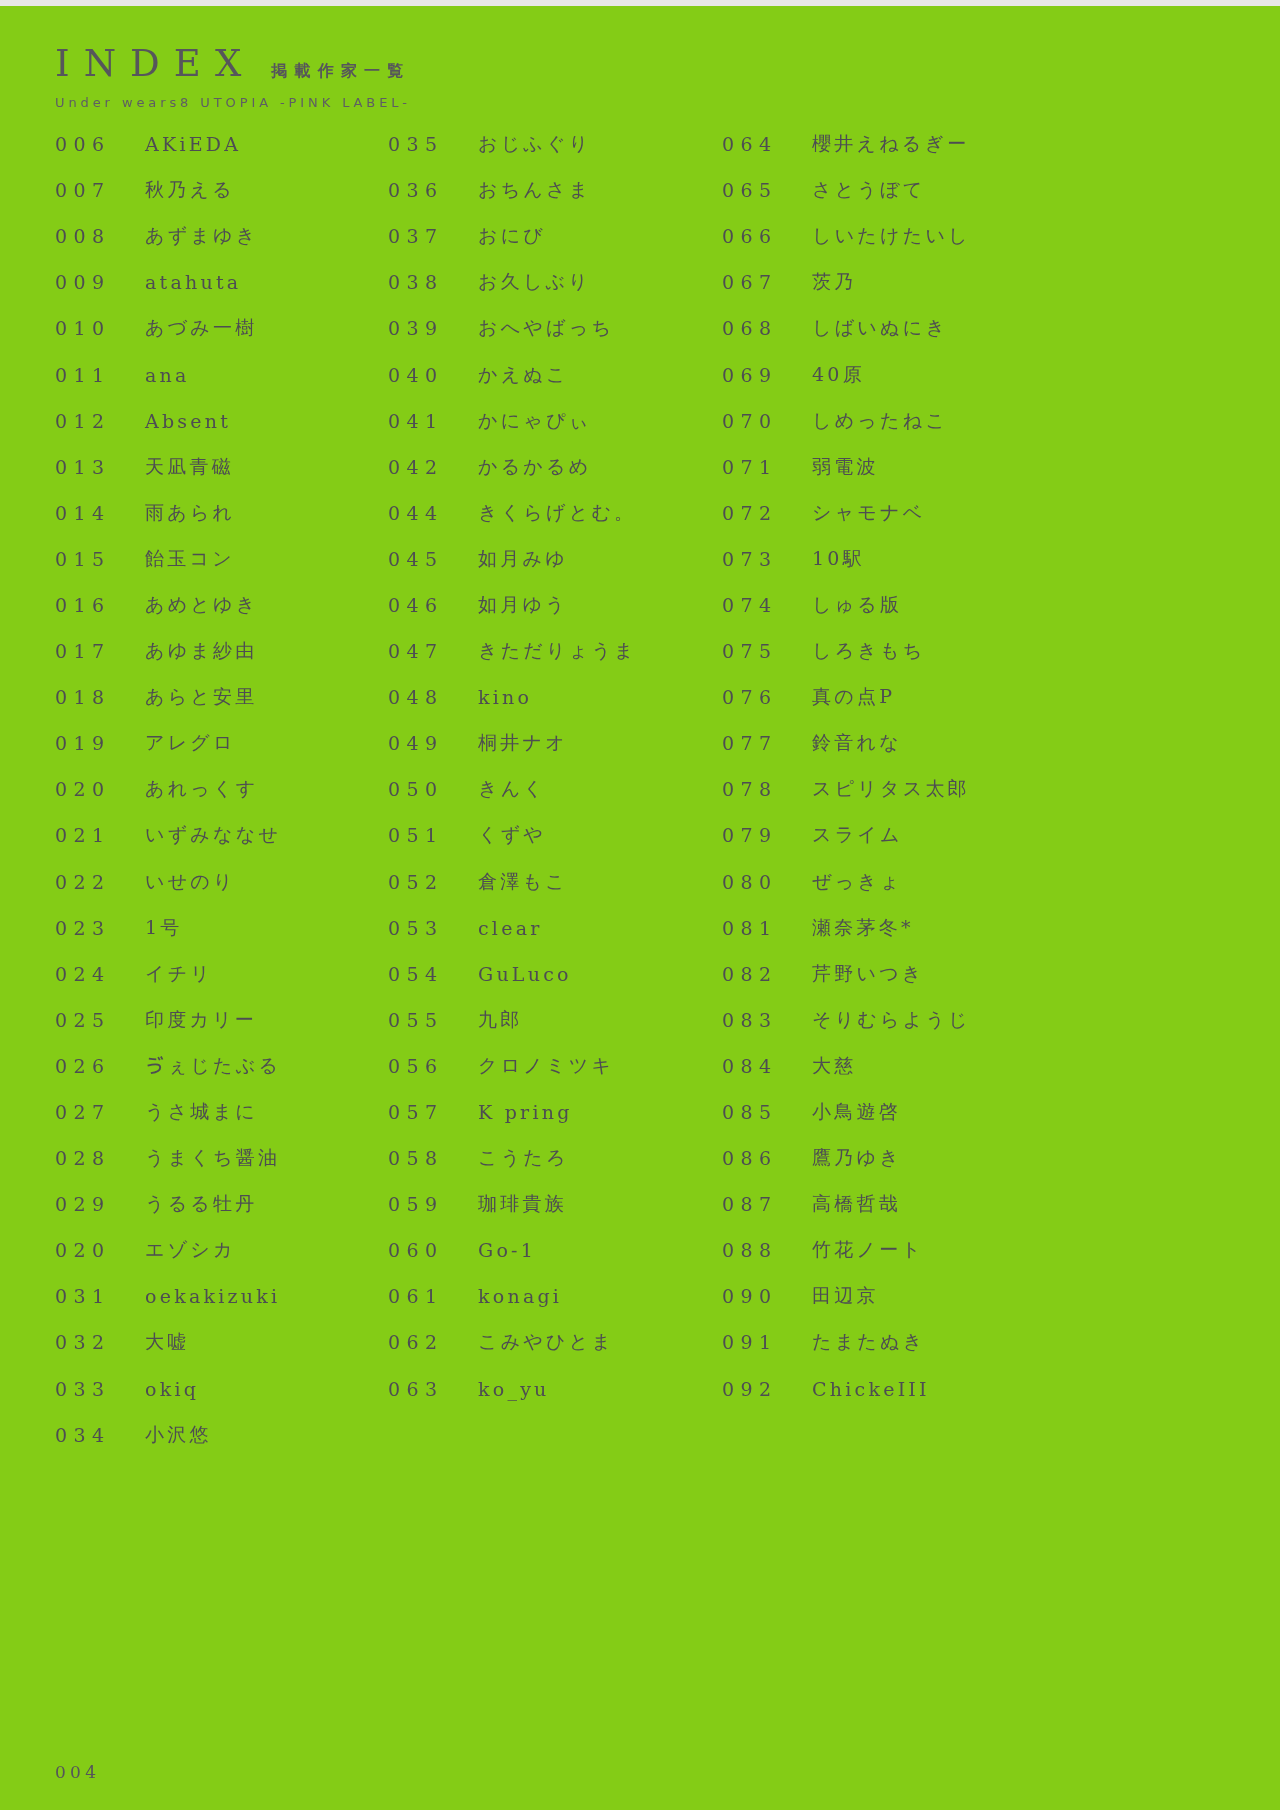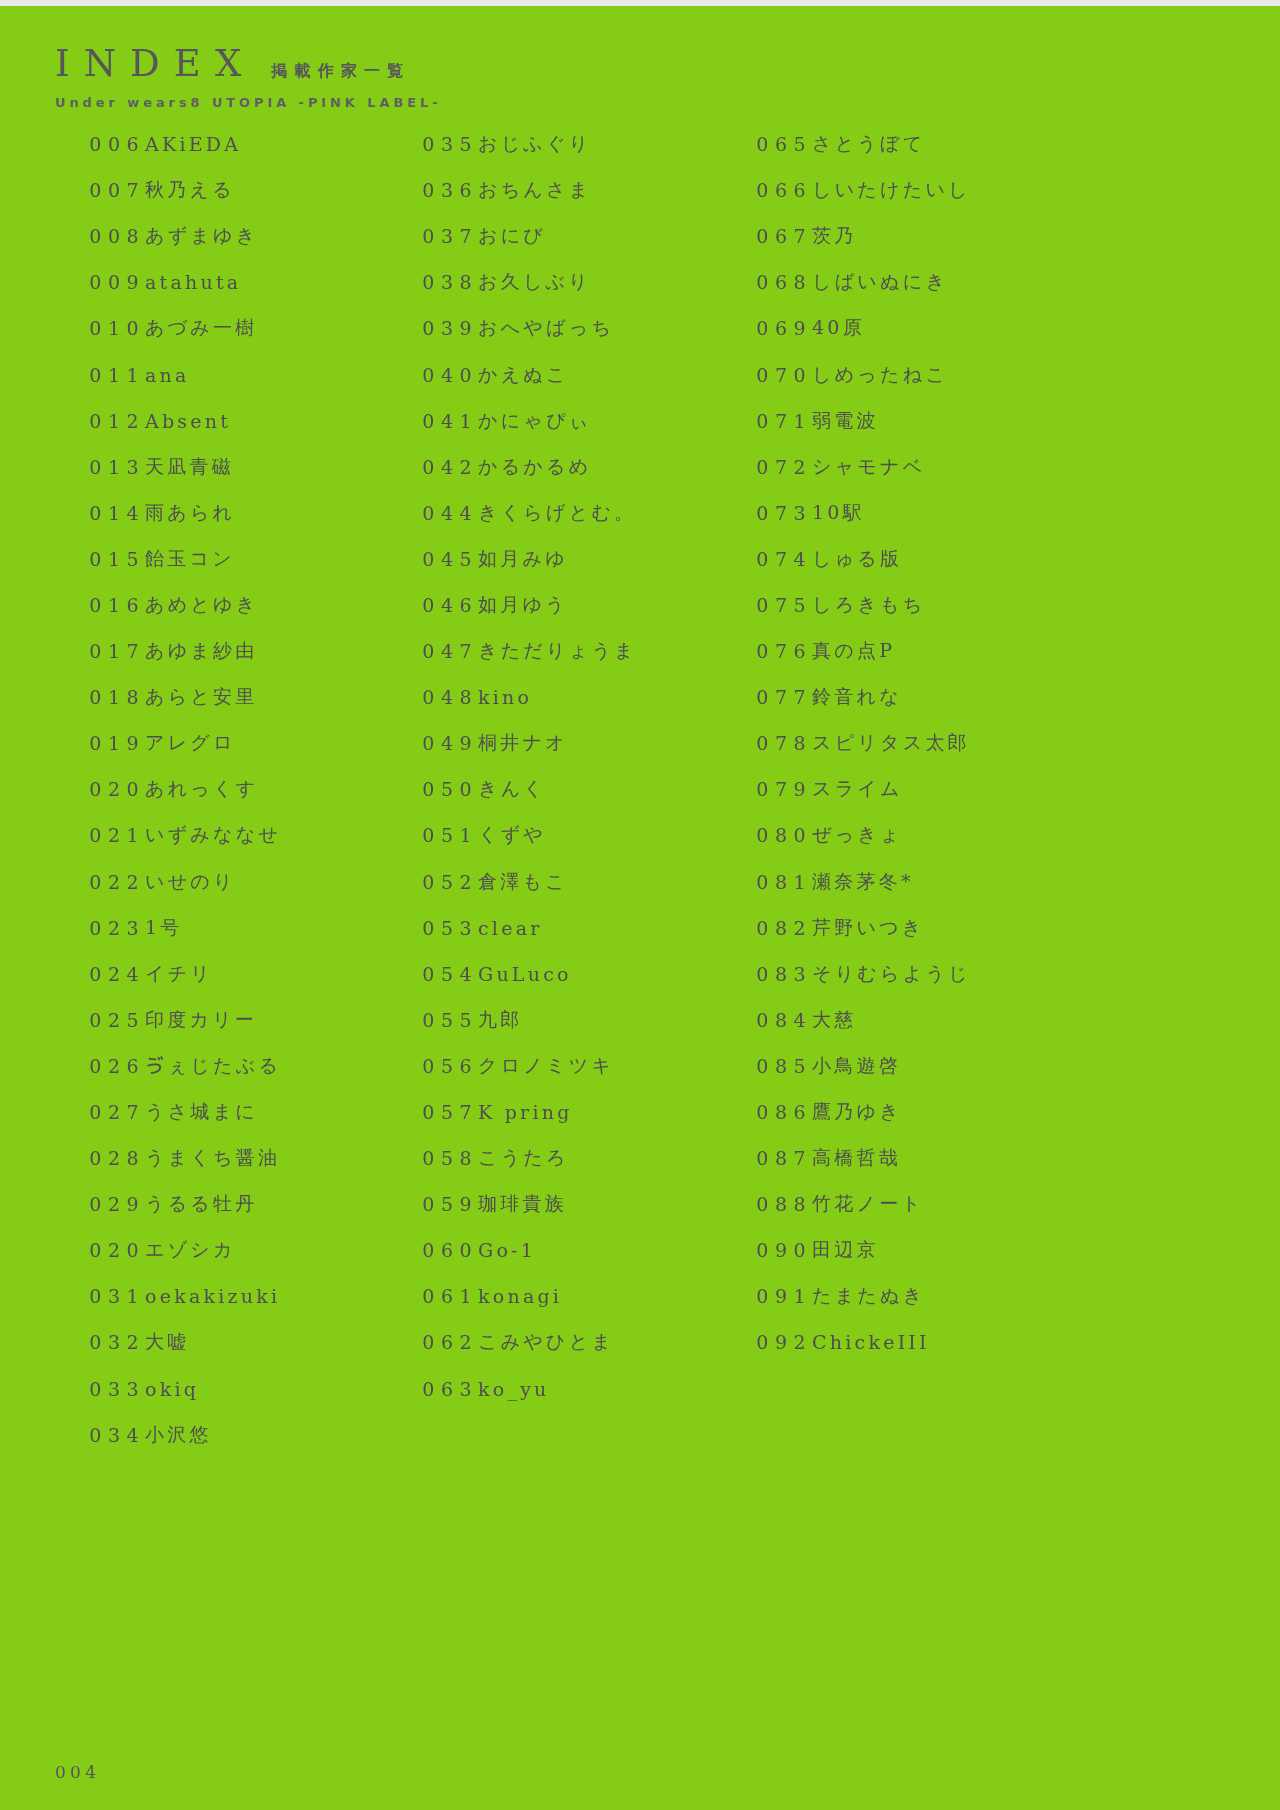--- a/index.html
+++ b/index.html
@@ -37,30 +37,29 @@
     font-size:16px;
     font-weight:bold;
     letter-spacing:0.45em;
     margin-left:16px;
     color:#56565b;
     font-family:"DejaVu Sans","Liberation Sans",sans-serif;
   }
   .subtitle{
     margin-top:10px;
     font-size:13px;
-    font-weight:bold;
+    font-weight:normal;
     letter-spacing:0.3em;
     color:#5e5e63;
     font-family:"DejaVu Sans","Liberation Sans",sans-serif;
   }
   
   .col{
     position:absolute;
     top:115px;
-    text-align:right;
   }
   .col-1{left:55px;}
   .col-2{left:388px;}
   .col-3{left:722px;}
   .row{
     height:46.1px;
     display:flex;
     align-items:center;
     white-space:nowrap;
   }
@@ -386,20 +385,24 @@
       </div>
 
       <div class="row">
         <span class="num">063</span>
         <span class="name">ko_yu</span>
       </div>
     </div>
 
   <div class="col col-3">
 
+      <div class="row">
+        <span class="num">064</span>
+        <span class="name">櫻井えねるぎー</span>
+      </div>
 
       <div class="row">
         <span class="num">065</span>
         <span class="name">さとうぼて</span>
       </div>
 
       <div class="row">
         <span class="num">066</span>
         <span class="name">しいたけたいし</span>
       </div>

